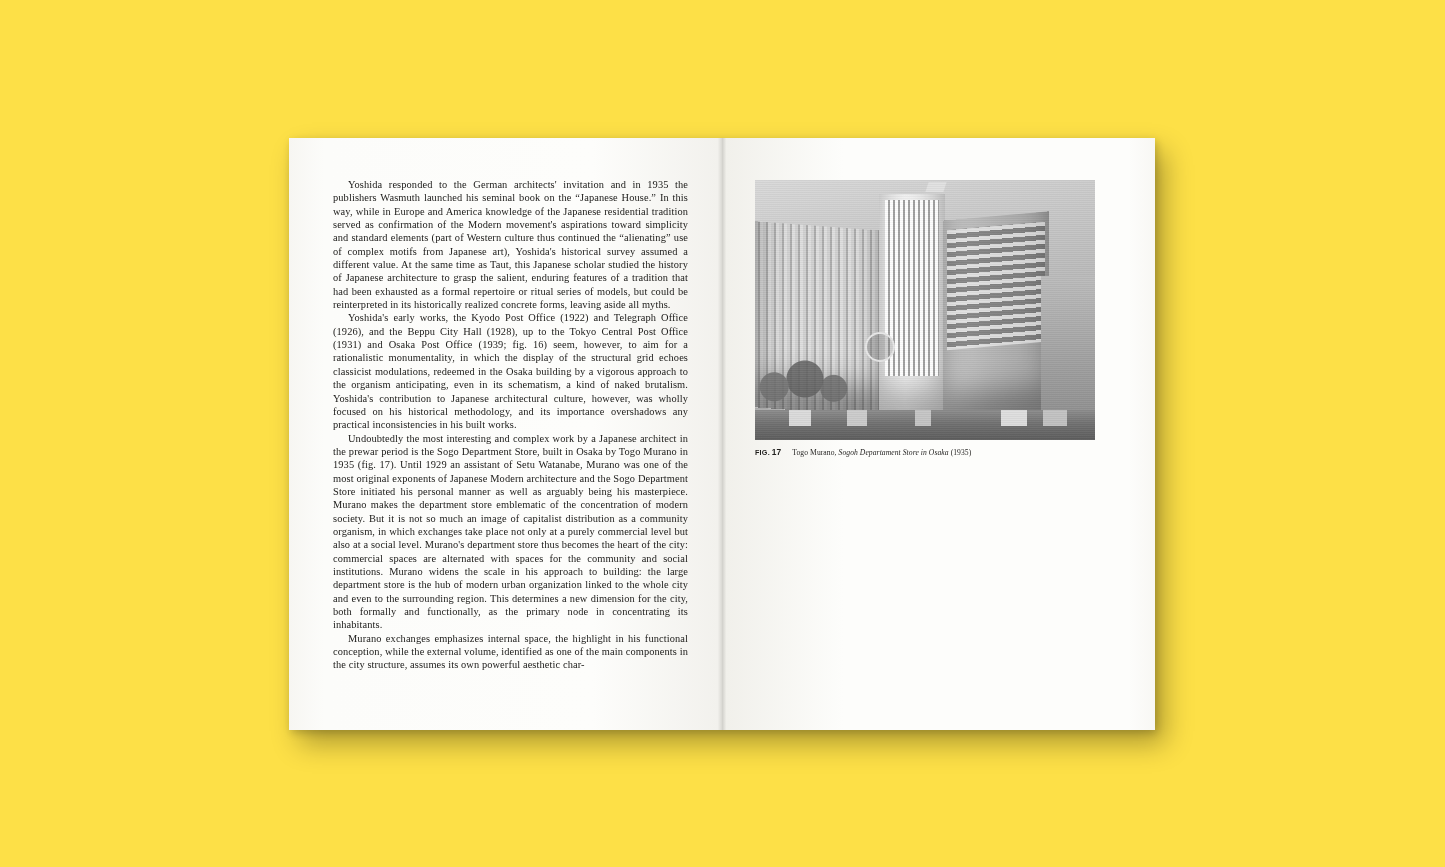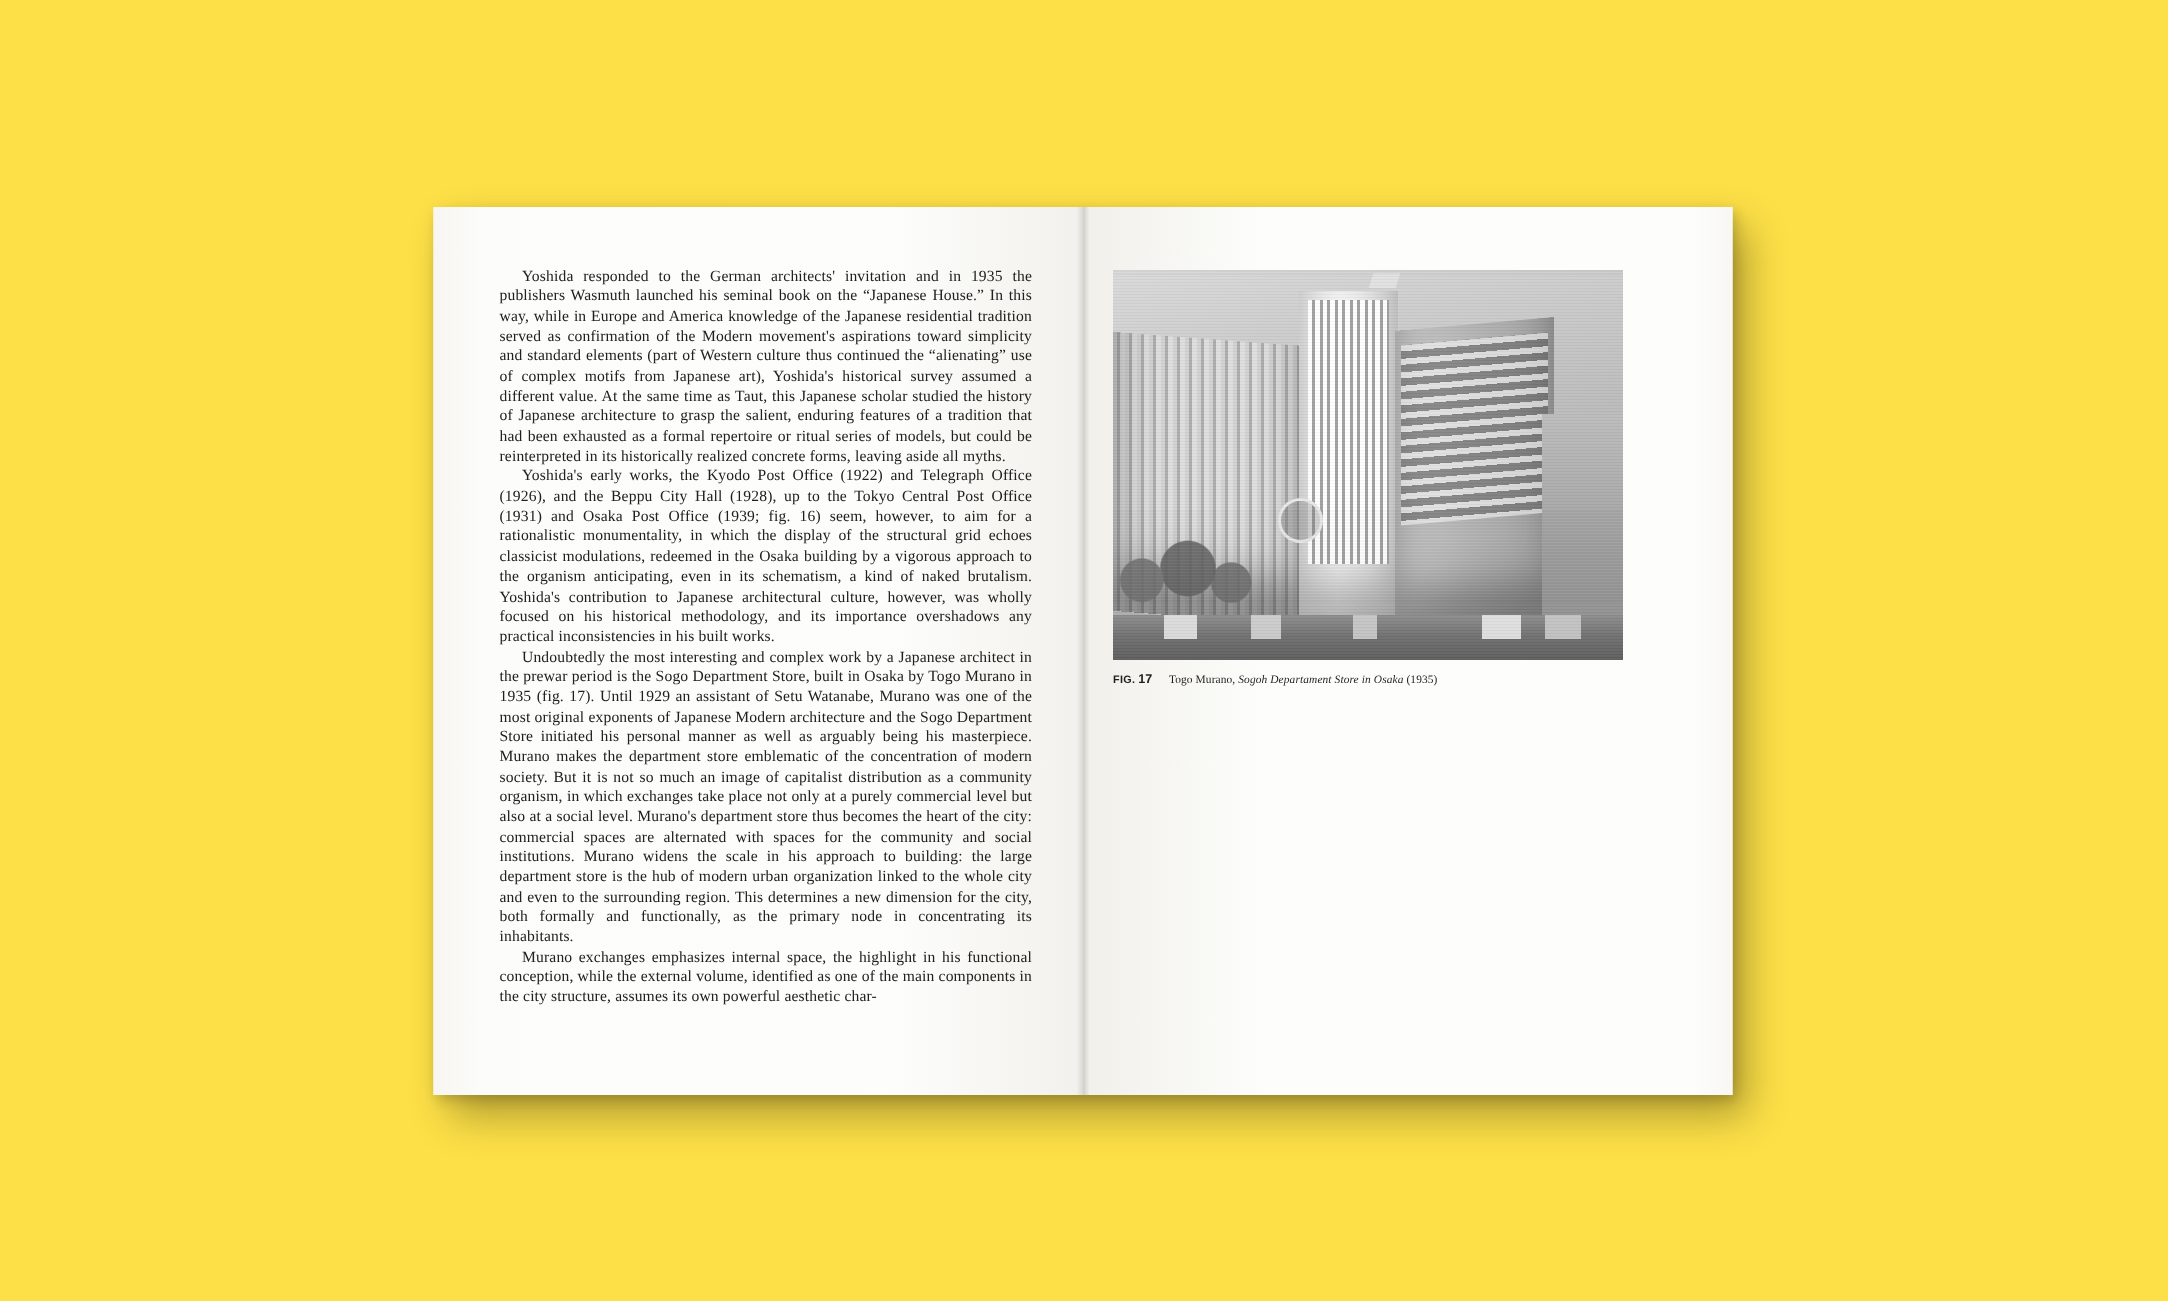--- a/index.html
+++ b/index.html
@@ -76,21 +76,21 @@
     hyphens: none;
   }
 
   .textcol p.first {
     text-indent: 15px;
   }
 
   
   .figure-block {
     position: absolute;
-    left: 20px;
+    left: 33px;
     top: 42px;
     width: 292px;
   }
 
   .figure-img {
     width: 340px;
     height: 260px;
     position: relative;
     overflow: hidden;
     background: #8d9094;

